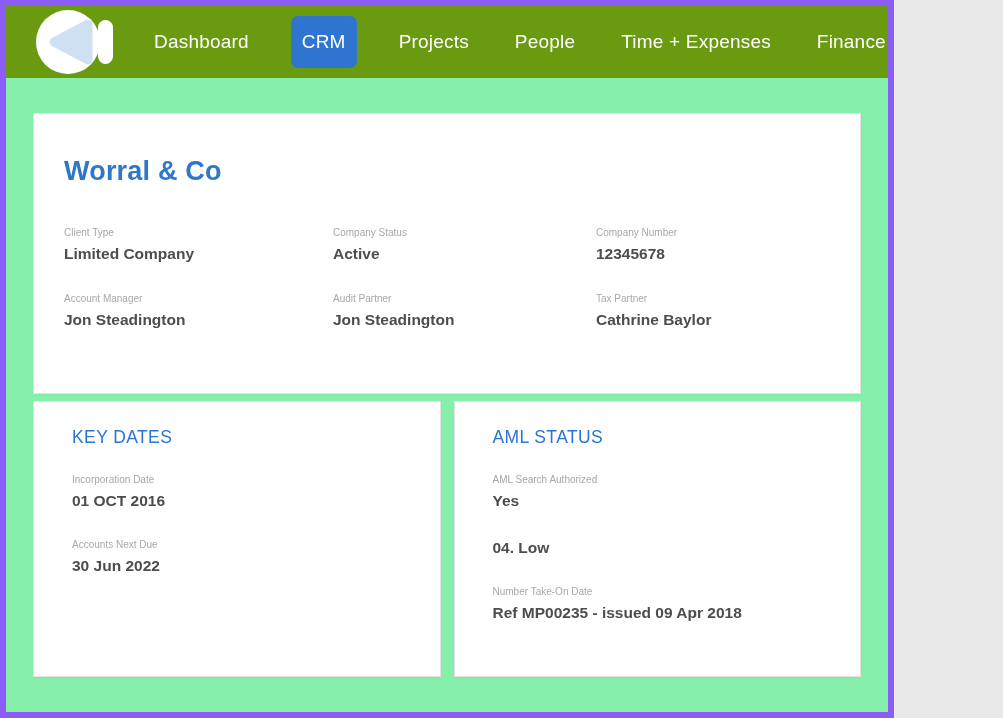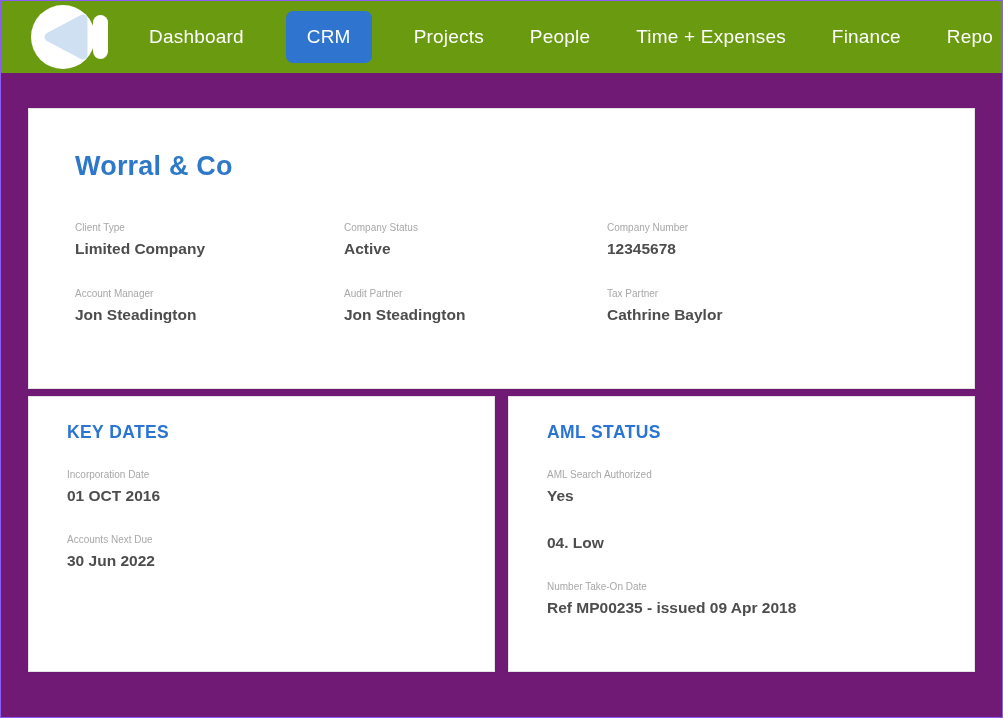--- a/index.html
+++ b/index.html
@@ -1,24 +1,24 @@
 <!DOCTYPE html>
 <html><head>
 <meta charset="utf-8">
 <style>
   * { margin: 0; padding: 0; box-sizing: border-box; }
   html, body { background: #e9e9e9; }
   body { font-family: "Liberation Sans", "DejaVu Sans", sans-serif; }
 
   .page {
     position: relative;
-    width: 1003px;
+    width: 894px;
     height: 718px;
-    background: #701a75;
-    border: 1px solid #8b5cf6;
+    background: #86efac;
+    border: 6px solid #8b5cf6;
     overflow: hidden;
   }
 
   
   .topnav {
     height: 72px;
     background: #6a9a10;
     display: flex;
     align-items: center;
     padding-left: 30px;
@@ -41,34 +41,34 @@
   .nav-item {
     color: #ffffff;
     font-size: 19px;
     letter-spacing: 0.2px;
     cursor: pointer;
     text-decoration: none;
   }
   .nav-item.active {
     background: #2f75d0;
     border-radius: 7px;
-    padding: 15px 21px;
+    padding: 15px 11px;
     margin: 0 -4px;
   }
 
   
   .content { padding: 35px 27px 0 27px; }
   .card {
     background: #ffffff;
     border: 1px solid #e4e4e4;
     box-shadow: 0 1px 2px rgba(0,0,0,0.05);
   }
   .main-card {
     height: 281px;
-    padding: 42px 38px 0 46px;
+    padding: 42px 38px 0 30px;
   }
   .client-name {
     color: #2e78c9;
     font-size: 27px;
     font-weight: bold;
     letter-spacing: 0.2px;
     margin-bottom: 40px;
   }
   .fields-grid {
     display: grid;
@@ -92,21 +92,21 @@
     margin-top: 7px;
   }
   .half-card {
     flex: 1 1 0;
     height: 276px;
     padding: 25px 38px 0 38px;
   }
   .section-title {
     color: #2a74d4;
     font-size: 17.5px;
-    font-weight: bold;
+    font-weight: normal;
     letter-spacing: 0.4px;
     margin-bottom: 26px;
   }
   .stack { display: flex; flex-direction: column; gap: 29px; }
 </style>
 </head>
 <body>
 
 <div class="page">
 

